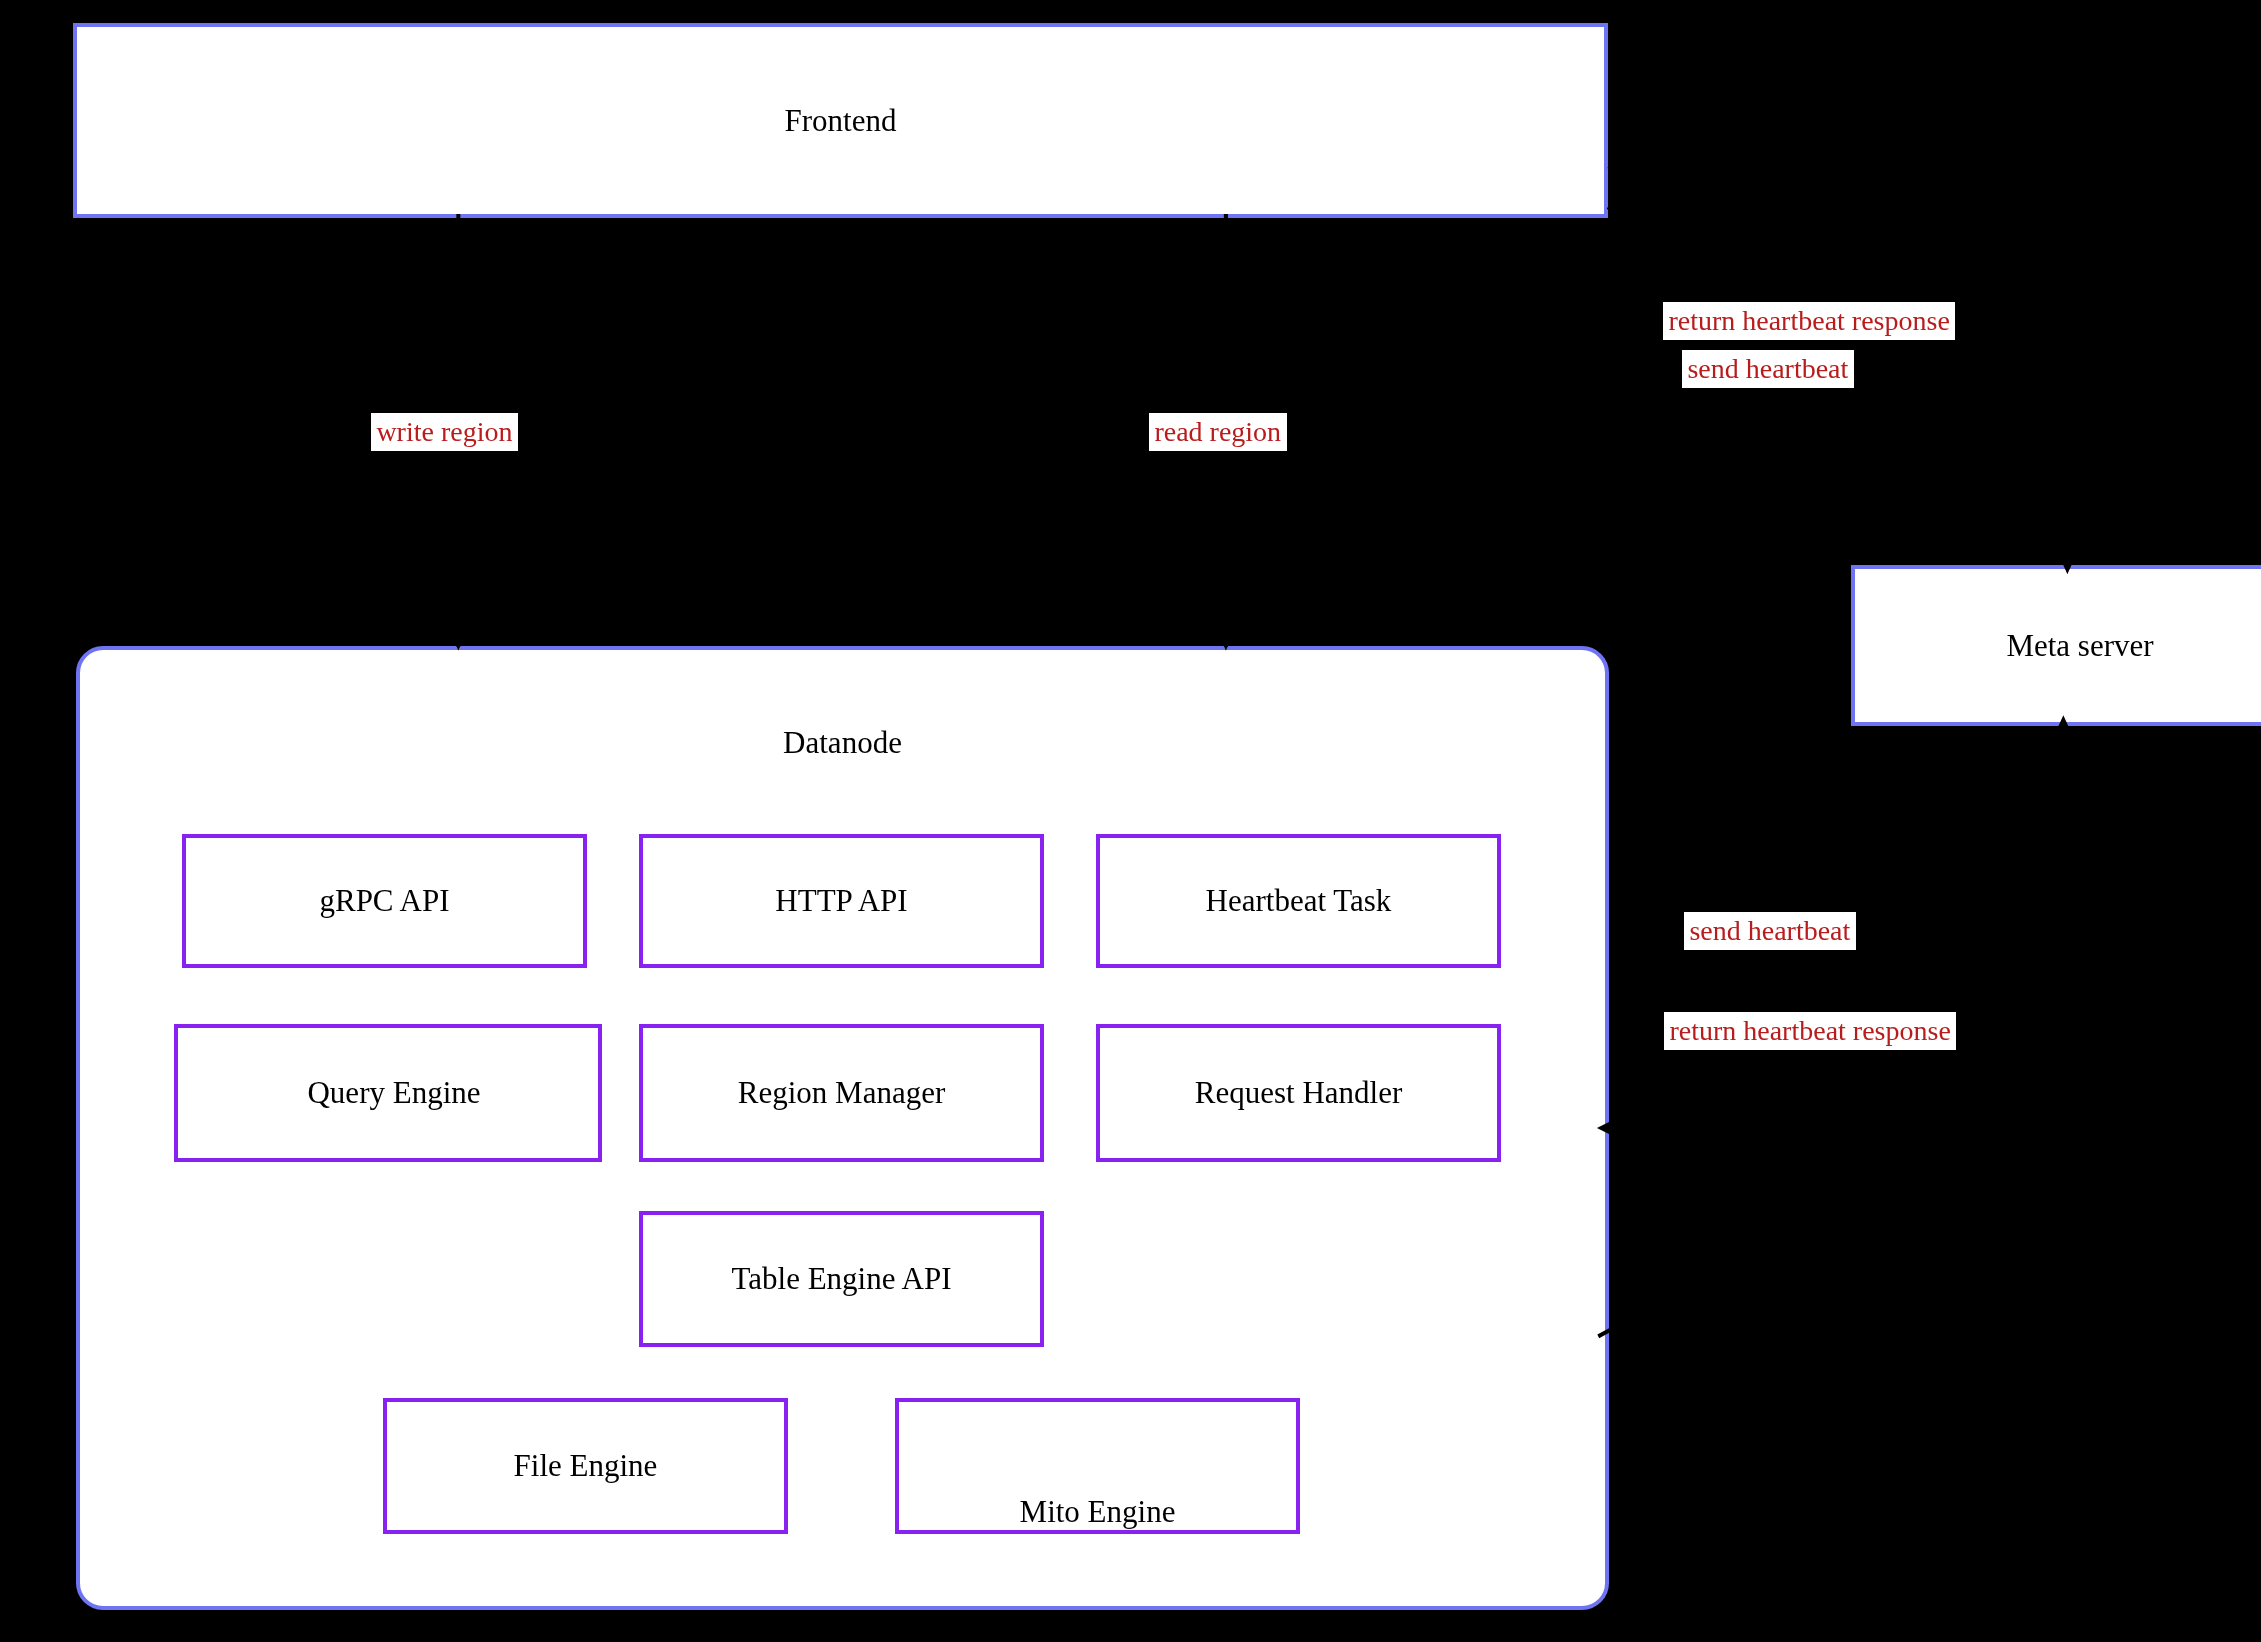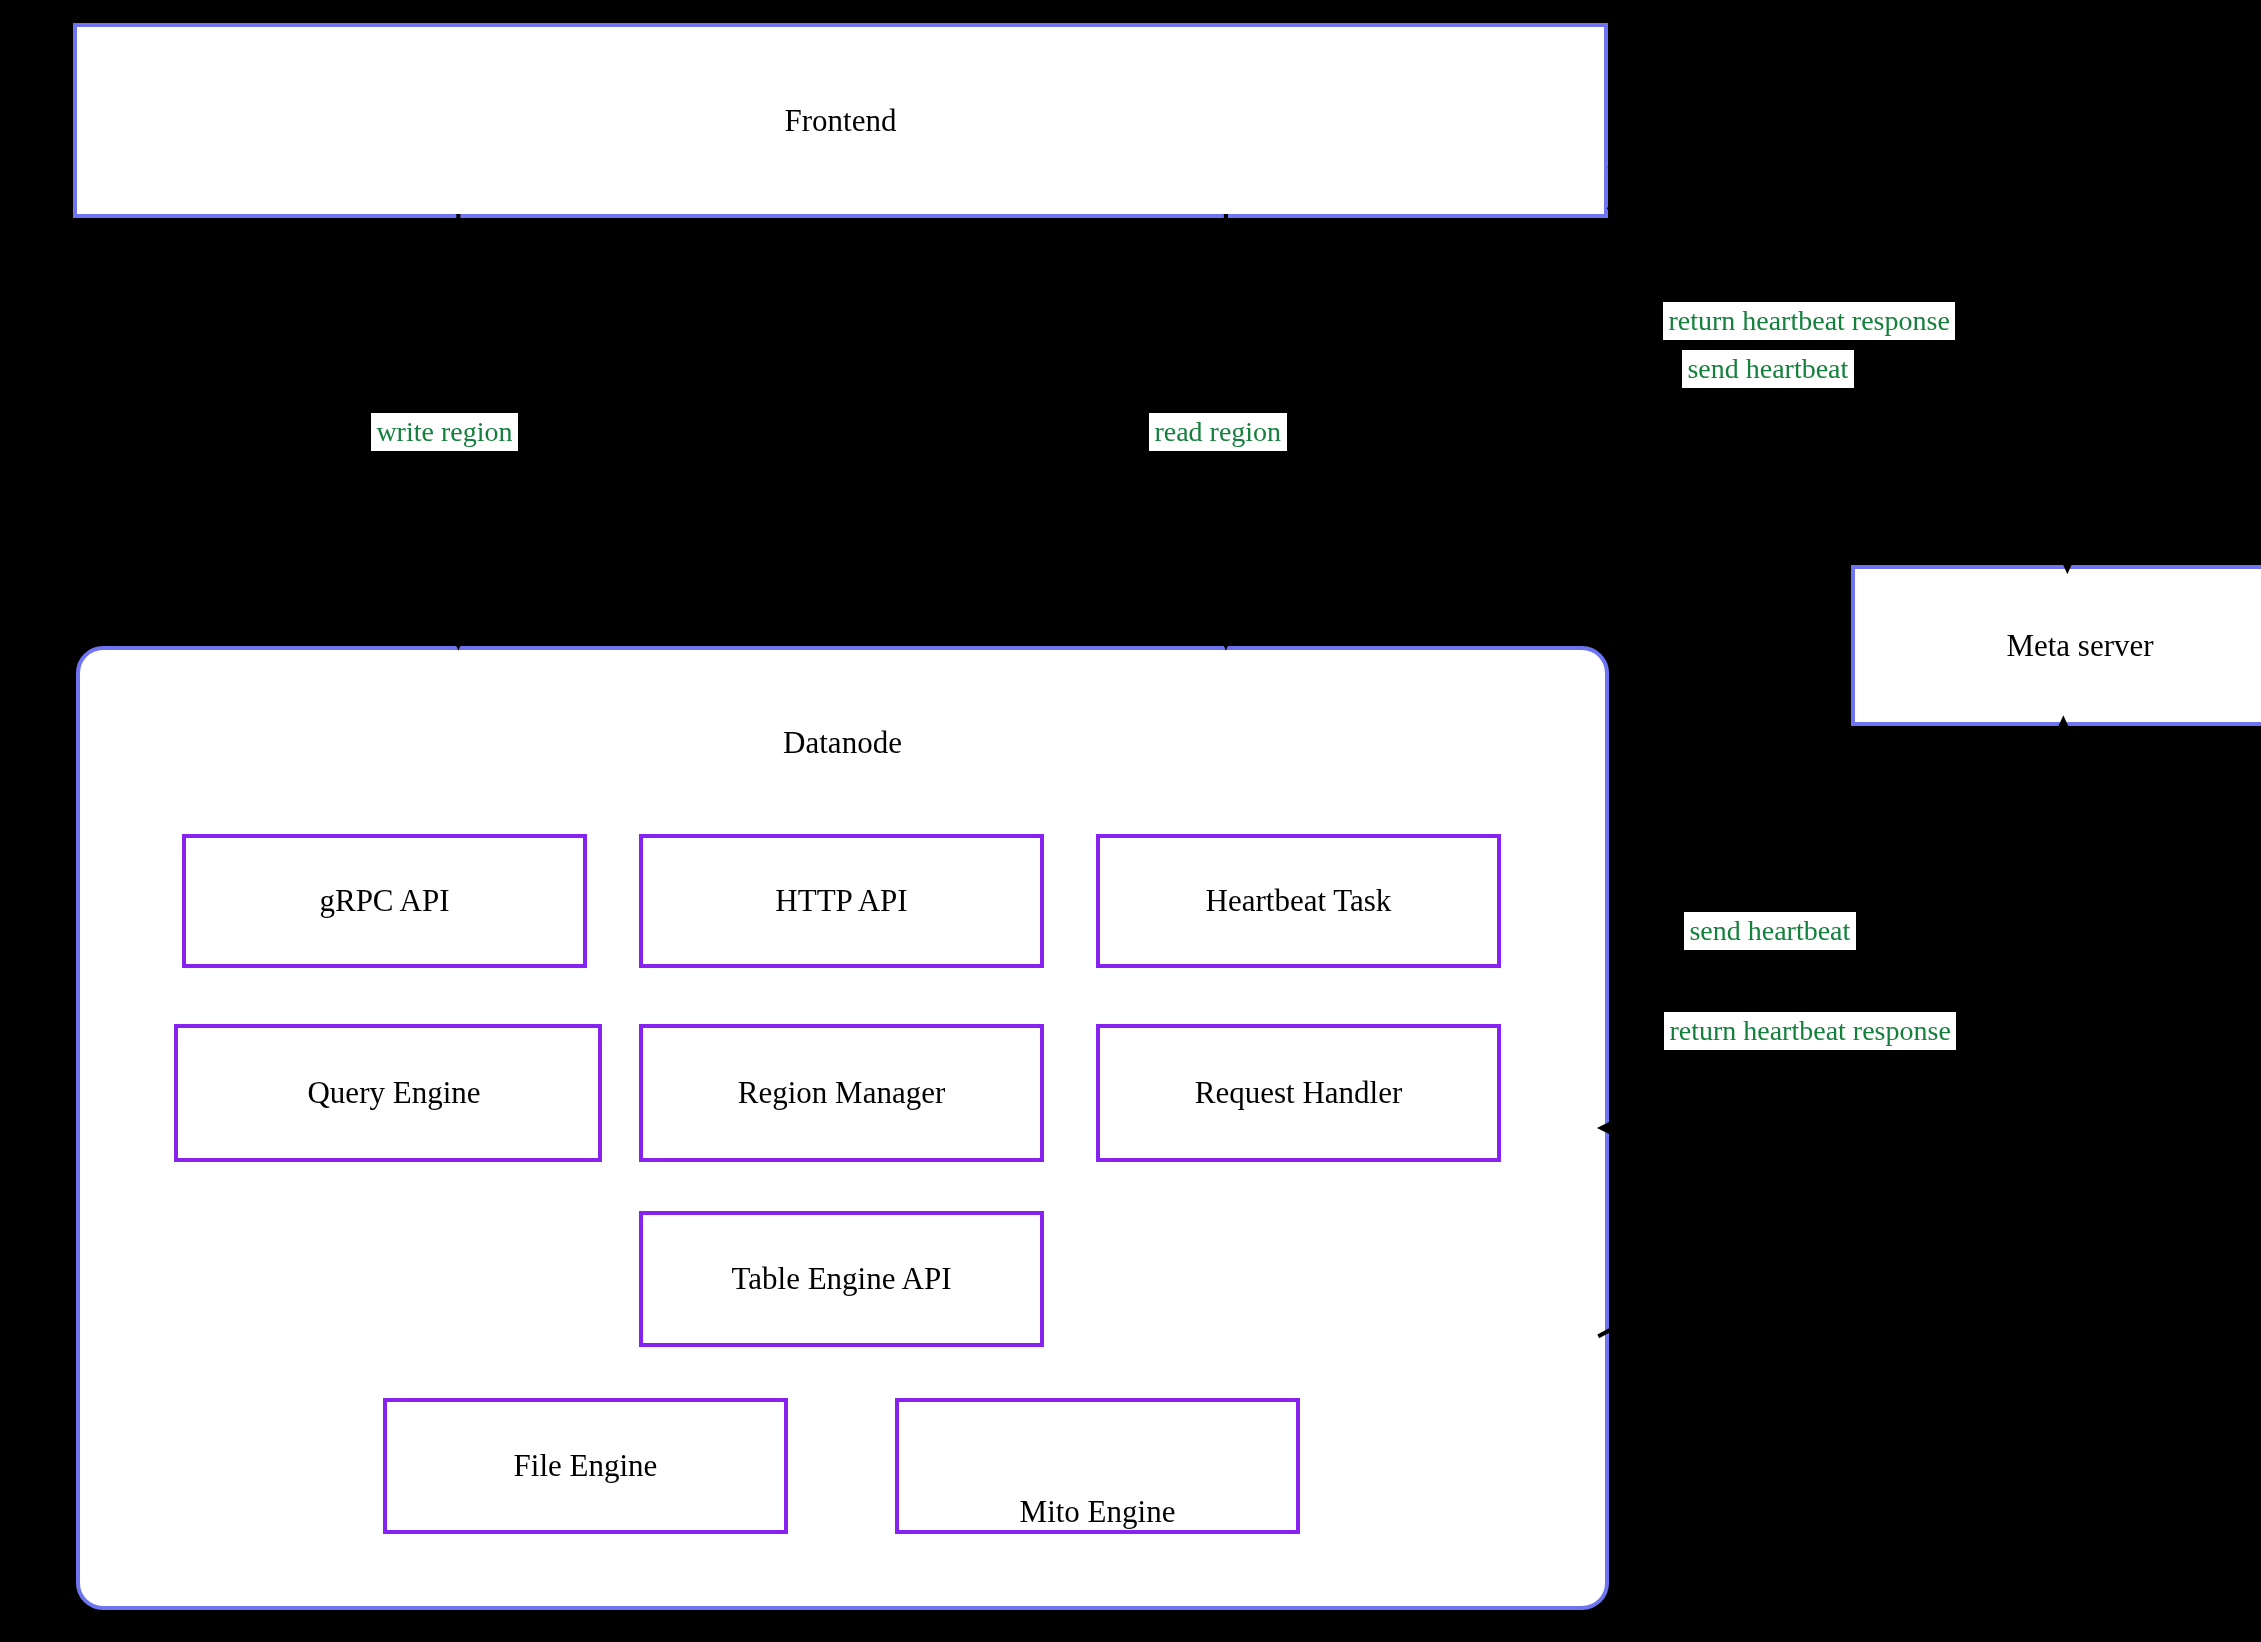--- a/index.html
+++ b/index.html
@@ -42,21 +42,21 @@
   #file-engine     { left: 303px;  top: 748px; width: 405px; height: 136px; }
   #mito-engine     { left: 815px; top: 748px; width: 405px; height: 136px; align-items: flex-end; }
 
   .edge-layer {
     position: absolute; left: 0; top: 0; width: 2261px; height: 1643px;
     z-index: 3; pointer-events: none;
   }
   .edge-label {
     position: absolute;
     background: #ffffff;
-    color: #15803d;
+    color: #b91c1c;
     font-size: 28px;
     line-height: 1.25;
     padding: 1.3px 5.4px;
     white-space: nowrap;
     z-index: 4;
   }
   #label-write-region      { left: 324px;  top: 413px; text-align: right; }
   #label-read-region       { left: 1102px; top: 413px; }
   #label-fe-return         { left: 1616px; top: 302px; }
   #label-fe-send           { left: 1635px; top: 350px; }

